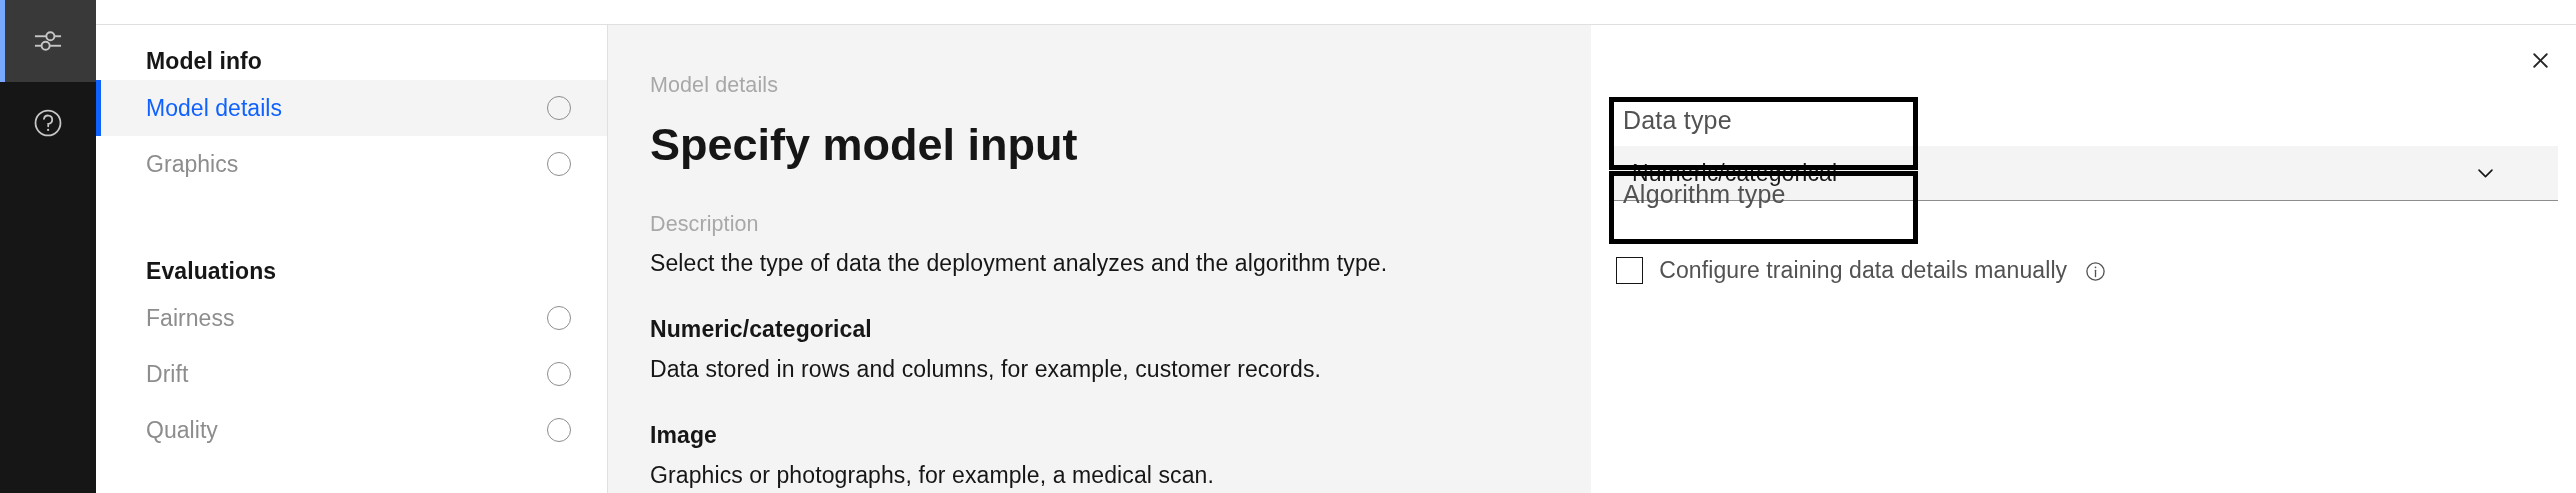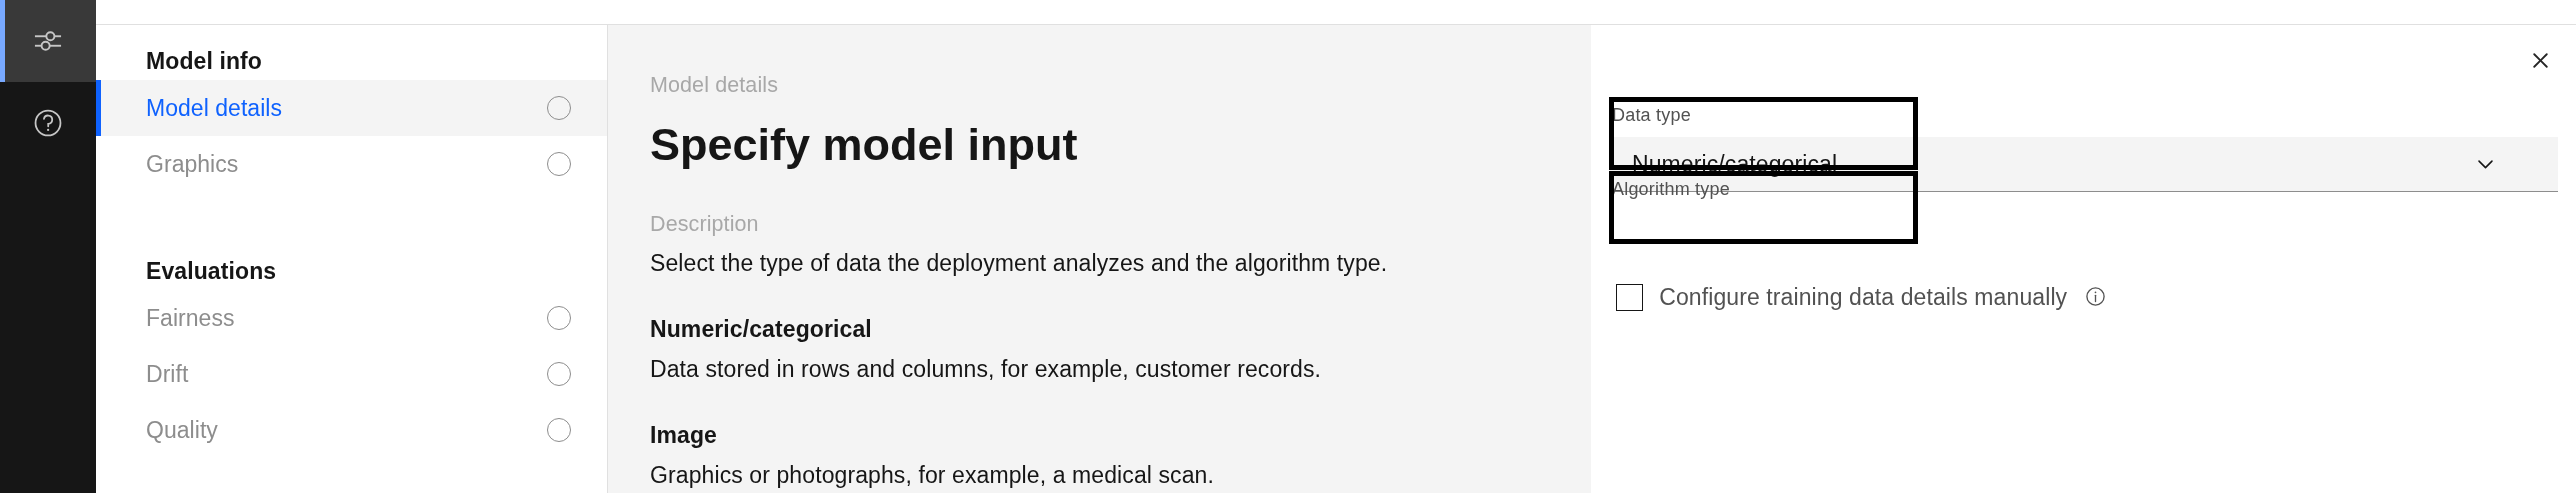--- a/index.html
+++ b/index.html
@@ -166,25 +166,25 @@
     cursor: pointer;
     background: transparent;
     border: none;
   }
   .close-btn svg { width: 25px; height: 25px; display: block; }
 
   .field { position: absolute; left: 18px; width: 949px; }
   .field-1 { top: 79px; }
   .field-2 { top: 153px; }
   .field-label {
-    font-size: 18px;
+    font-size: 25px;
     color: #525252;
     letter-spacing: 0.2px;
     line-height: 1.3;
-    padding-left: 3px;
+    padding-left: 14px;
   }
   .select-box {
     position: relative;
     margin-top: 9.8px;
     height: 55px;
     background: #f4f4f4;
     border-bottom: 1.8px solid #8d8d8d;
     display: flex;
     align-items: center;
     padding: 0 54px 0 23px;
@@ -199,23 +199,23 @@
     position: absolute;
     right: 61px; top: 50%;
     transform: translateY(-50%);
     width: 23px; height: 23px;
   }
   .chev svg { width: 23px; height: 23px; display: block; }
 
   
   .check-row {
     position: absolute;
-    left: 18px; top: 259px;
-    display: flex;
-    align-items: flex-start;
+    left: 18px; top: 232px;
+    display: flex;
+    align-items: flex-end;
     gap: 16px;
     padding-left: 7.2px;
   }
   .checkbox {
     width: 27px; height: 27px;
     border: 1.8px solid #161616;
     background: #ffffff;
     flex: 0 0 auto;
     cursor: pointer;
   }

